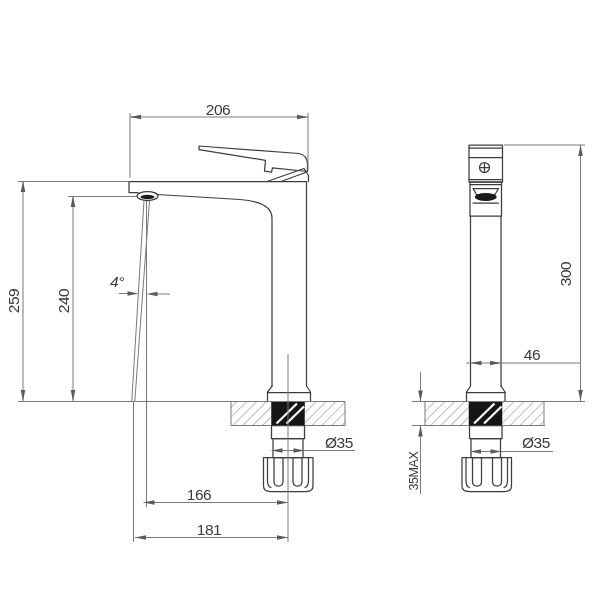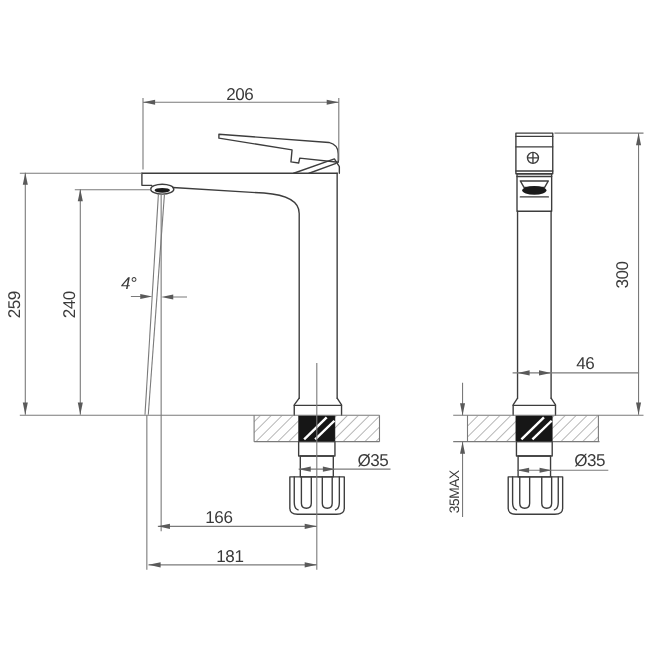--- a/index.html
+++ b/index.html
@@ -1,16 +1,16 @@
 <!DOCTYPE html>
 <html><head>
 <meta charset="utf-8">
 <style>
   html,body{margin:0;padding:0;background:#ffffff;}
-  .stage{width:600px;height:528px;background:#fff;position:relative;overflow:hidden;}
+  .stage{width:600px;height:528px;background:#fff;position:relative;overflow:hidden;margin-top:24px;}
   svg{display:block;}
   .obj{stroke:#3d3d3d;stroke-width:1.25;fill:none;stroke-linejoin:round;stroke-linecap:round;}
   .objw{stroke:#3d3d3d;stroke-width:1.25;fill:#ffffff;stroke-linejoin:round;}
   .dim{stroke:#7a7a7a;stroke-width:1;fill:none;stroke-linecap:butt;}
   .arr{fill:#5a5a5a;stroke:none;}
   .dim-label{font-family:"Liberation Sans",sans-serif;font-size:15.5px;fill:#3a3a3a;letter-spacing:-0.4px;}
   .dim-label.small{font-size:12.5px;}
   .dim-label.italic{font-style:italic;}
   .hatchrect{stroke:none;}
   .blk{fill:#161616;stroke:#161616;stroke-width:0.5;}

